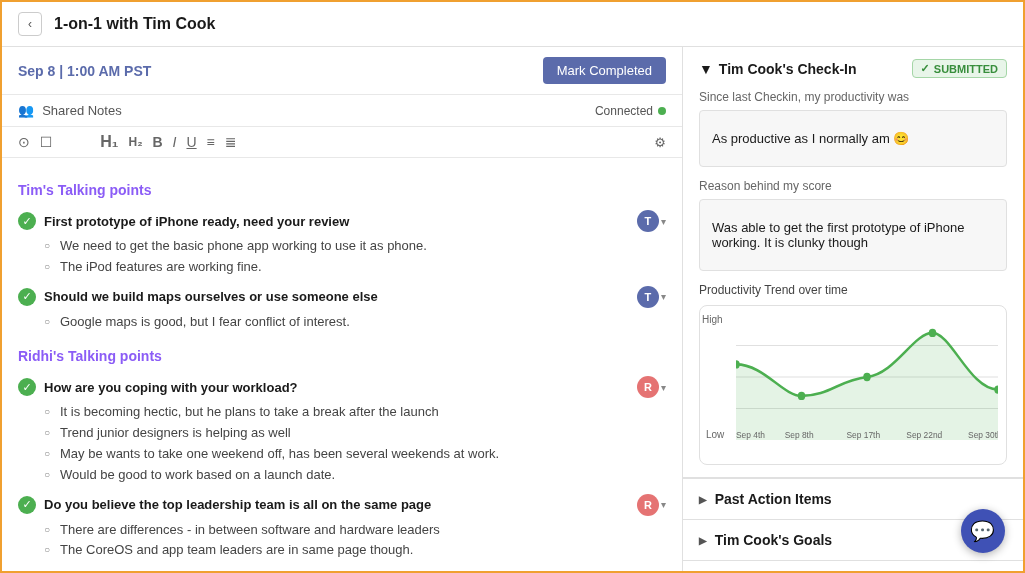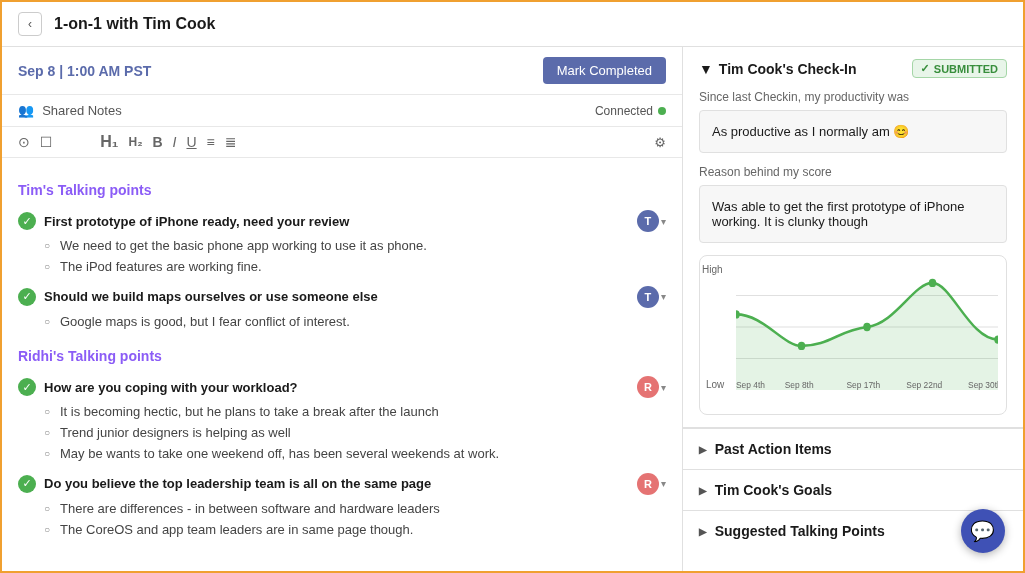--- a/index.html
+++ b/index.html
@@ -254,21 +254,21 @@
 
     .checkin-label {
       font-size: 12px;
       color: #666;
       margin-bottom: 6px;
     }
     .checkin-value-box {
       background: #f7f7f7;
       border: 1px solid #e0e0e0;
       border-radius: 4px;
-      padding: 13px 12px;
+      padding: 20px 12px;
       font-size: 13px;
       color: #1a1a1a;
       margin-bottom: 12px;
       display: flex;
       align-items: center;
       gap: 6px;
     }
 
     .chart-section {
       margin-top: 8px;
@@ -419,20 +419,21 @@
             </div>
             <div class="avatar-with-chevron">
               <div class="avatar-badge r">R</div>
               <span class="chevron-down">▾</span>
             </div>
           </div>
           <div class="sub-items">
             <div class="sub-item">It is becoming hectic, but he plans to take a break after the launch</div>
             <div class="sub-item">Trend junior designers is helping as well</div>
             <div class="sub-item">May be wants to take one weekend off, has been several weekends at work.</div>
+            <div class="sub-item">Would be good to work based on a launch date.</div>
           </div>
         </div>
 
         <div class="talking-point">
           <div class="talking-point-header">
             <div class="talking-point-left">
               <span class="check-circle"></span>
               <span class="talking-point-text">Do you believe the top leadership team is all on the same page</span>
             </div>
             <div class="avatar-with-chevron">
@@ -467,20 +468,21 @@
         <div class="checkin-value-box">
           <span>As productive as I normally am 😊</span>
         </div>
 
         <div class="checkin-label">Reason behind my score</div>
         <div class="checkin-value-box" style="min-height:50px; align-items:flex-start;">
           <span>Was able to get the first prototype of iPhone working. It is clunky though</span>
         </div>
 
         <div class="chart-section">
+          <div class="chart-title">Productivity Trend over time</div>
           <div class="chart-container">
             <span class="chart-y-label-high">High</span>
             <span class="chart-y-label-low">Low</span>
             <svg class="chart-svg" viewBox="0 0 280 120" preserveAspectRatio="none">
 
               <line x1="0" y1="30" x2="280" y2="30" stroke="#e0e0e0" stroke-width="1"></line>
               <line x1="0" y1="60" x2="280" y2="60" stroke="#e0e0e0" stroke-width="1"></line>
               <line x1="0" y1="90" x2="280" y2="90" stroke="#e0e0e0" stroke-width="1"></line>
 
               <path d="M 0,48 C 30,48 50,78 70,78 C 100,78 110,63 140,60 C 170,57 190,18 210,18 C 230,18 250,72 280,72 L 280,120 L 0,120 Z" fill="rgba(76,175,80,0.15)" stroke="none"></path>

